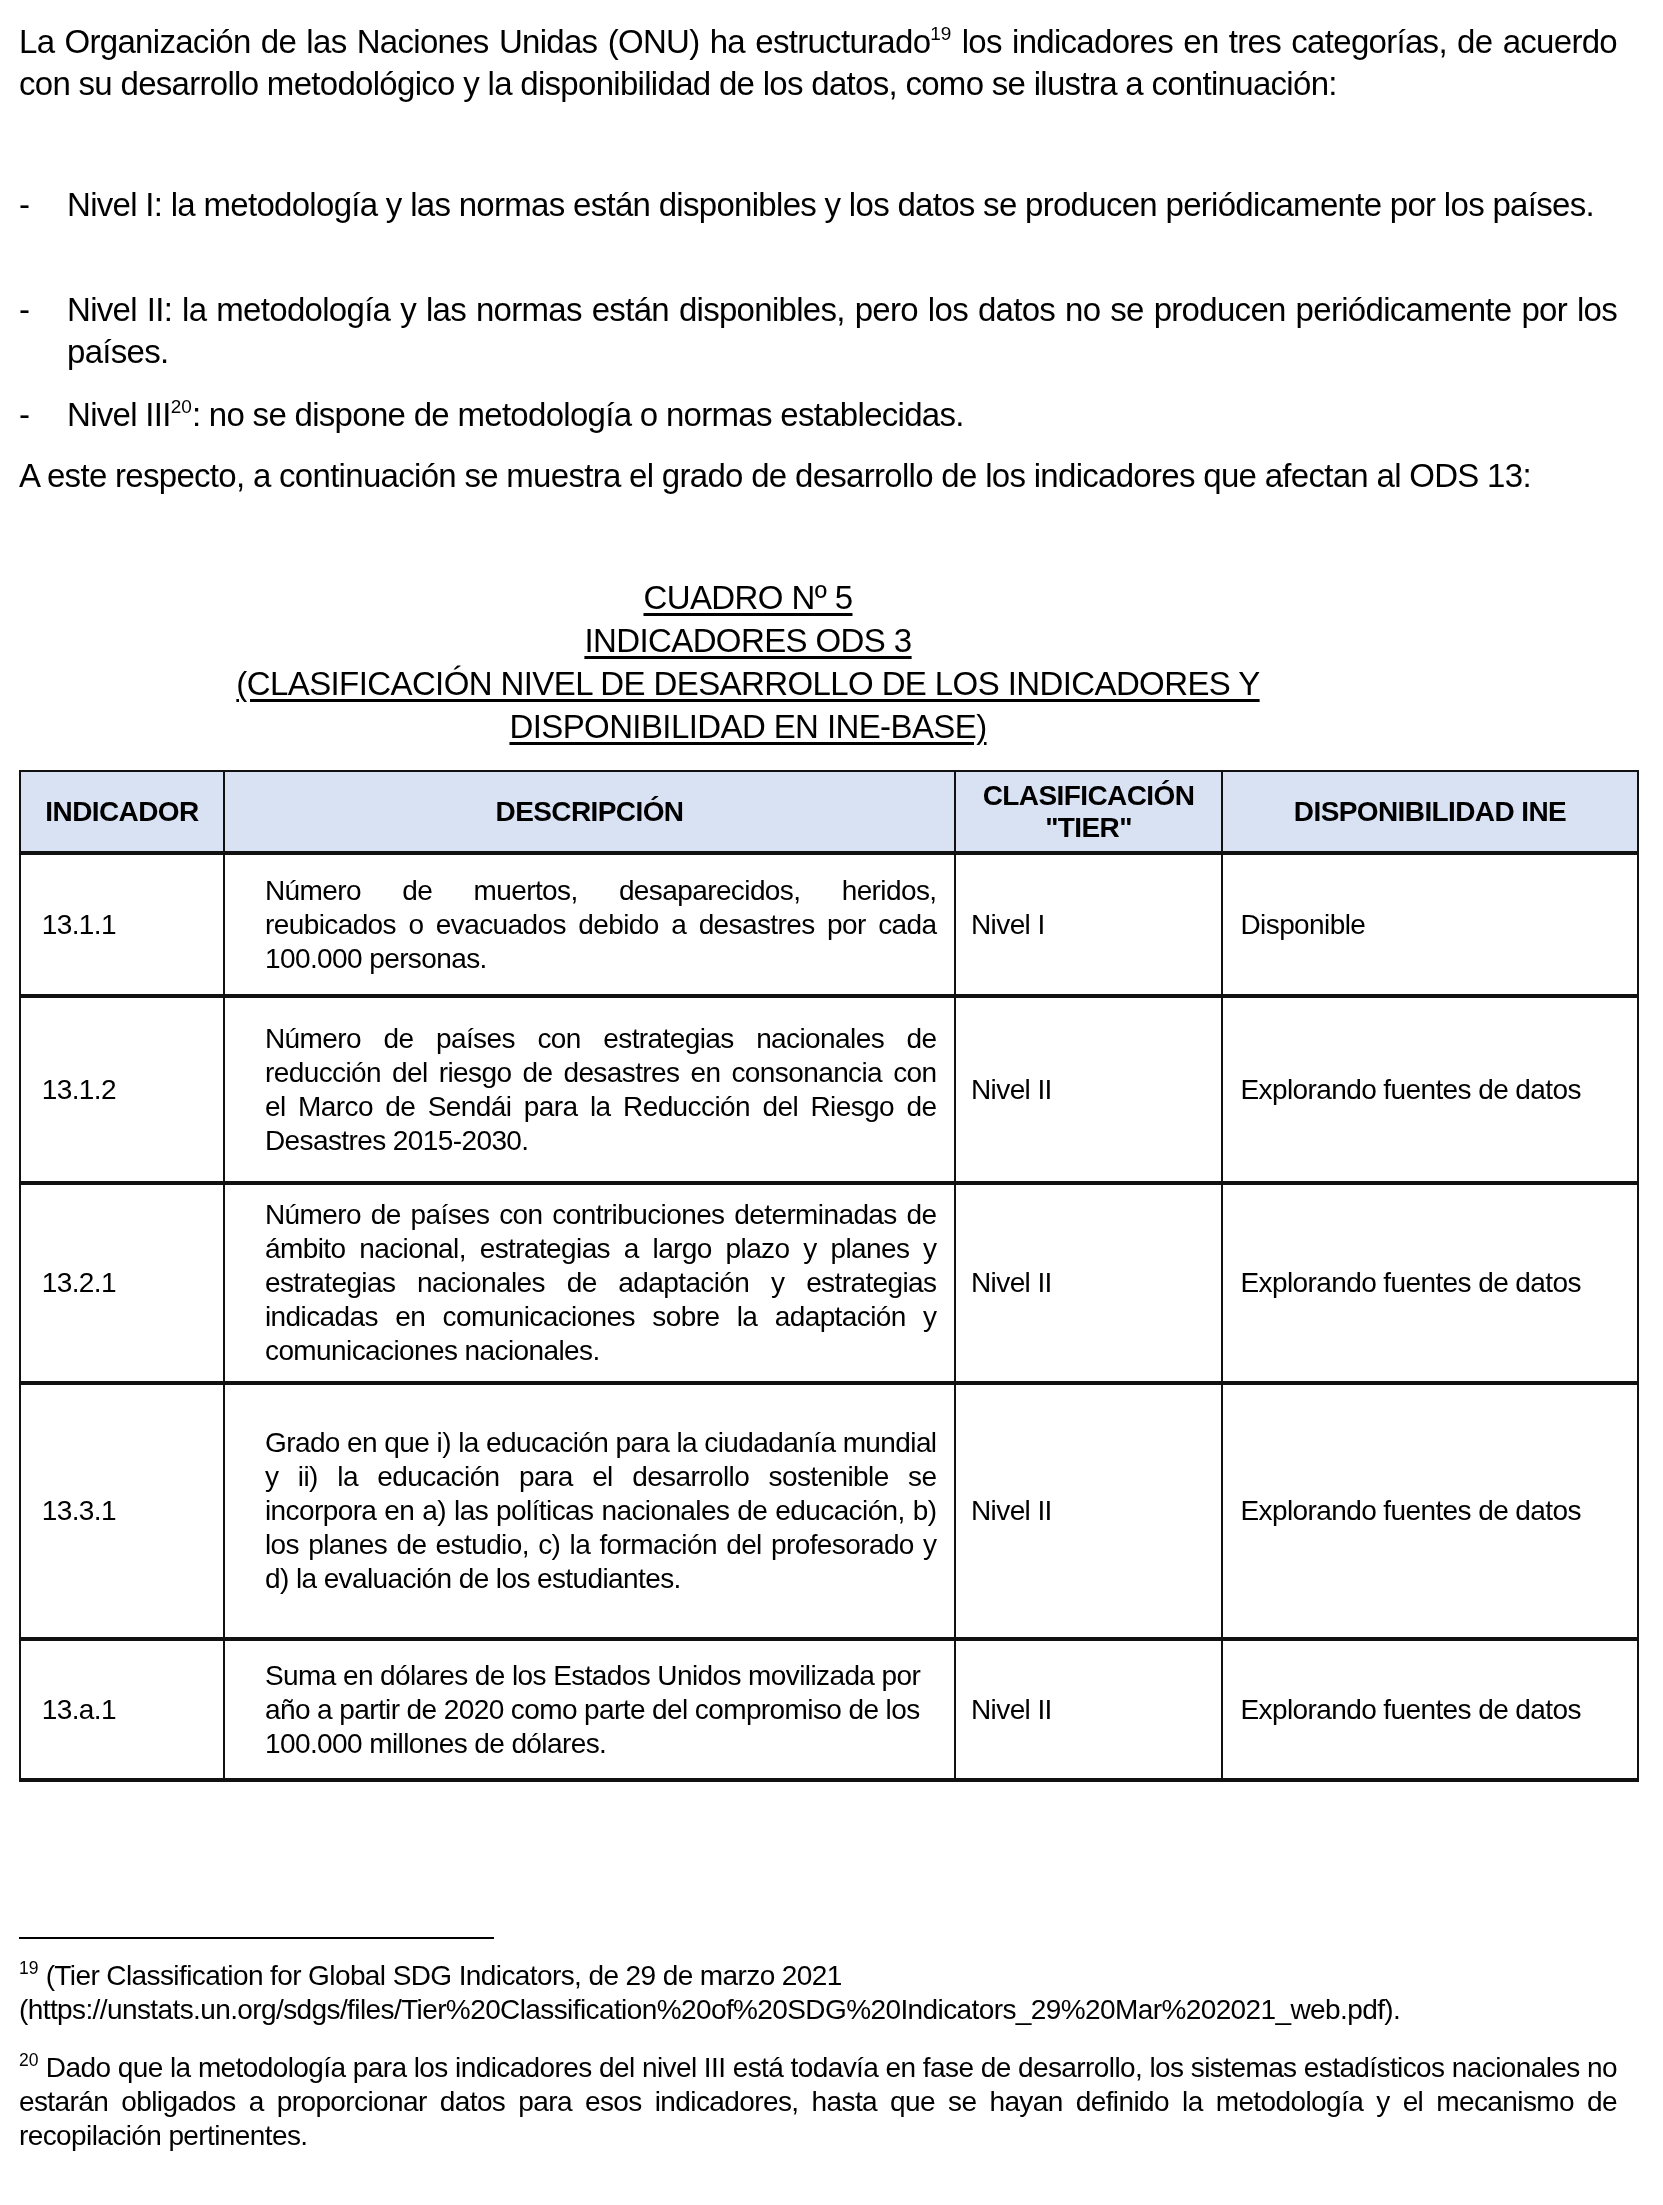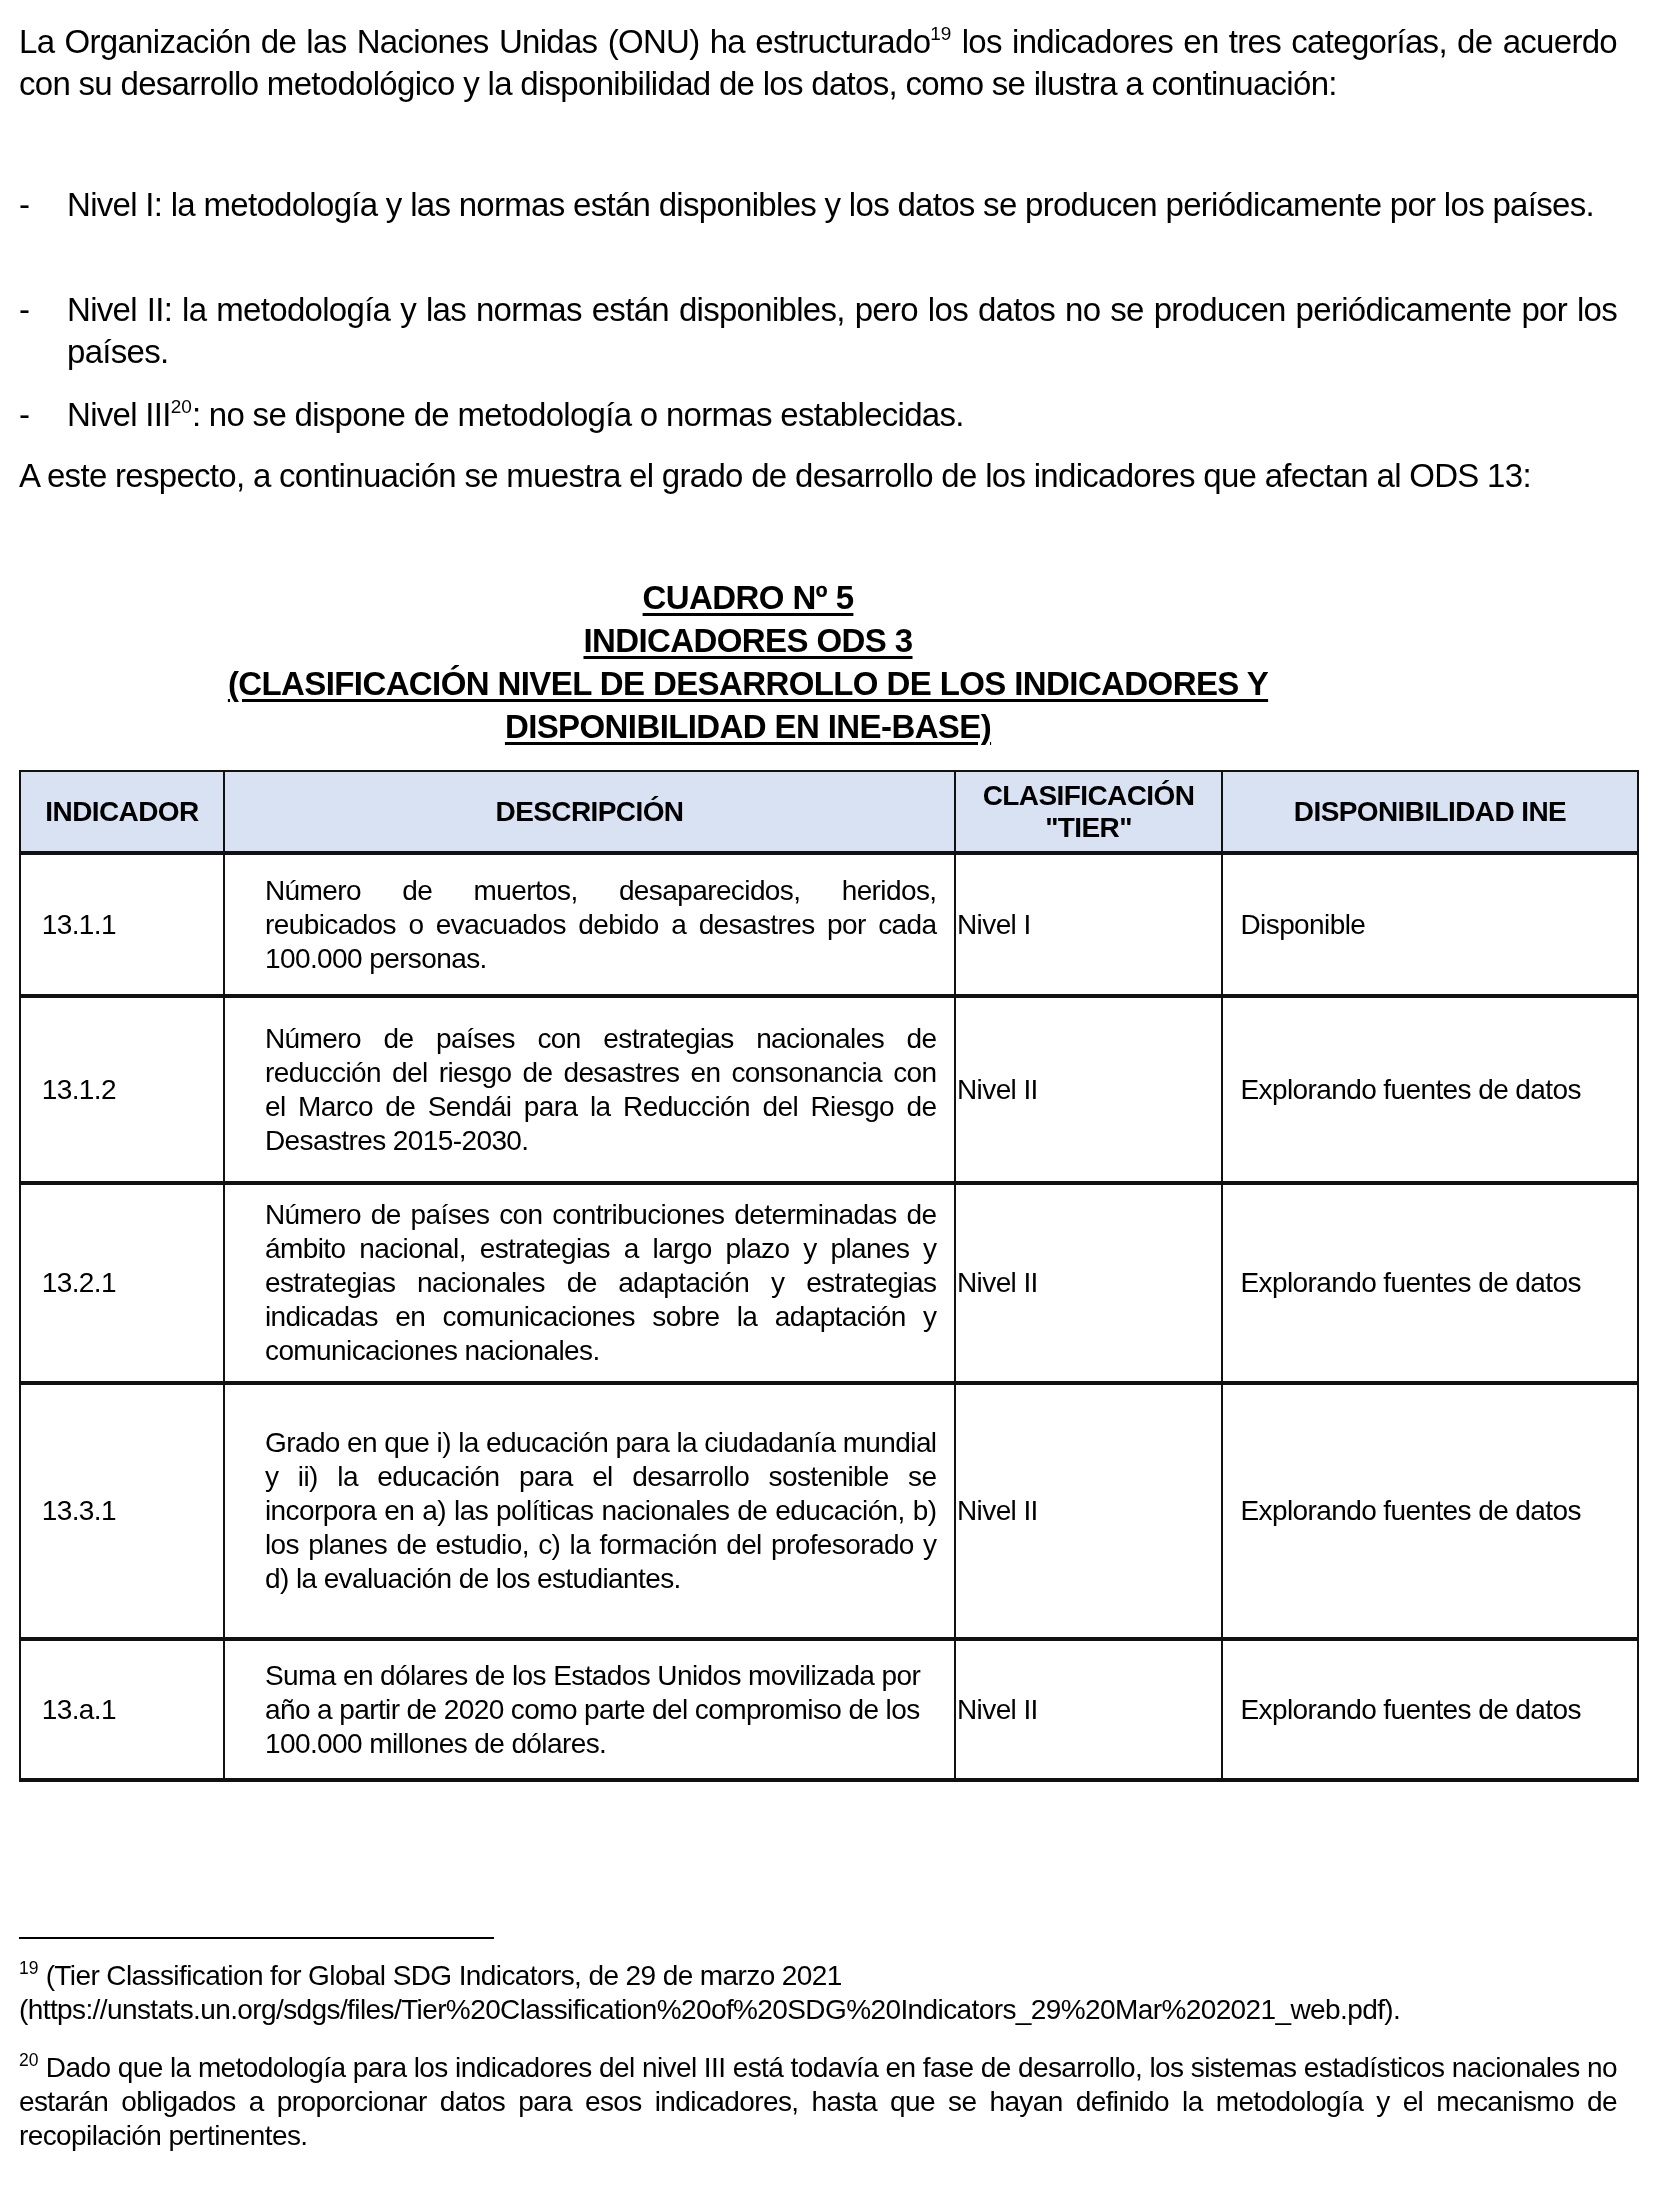--- a/index.html
+++ b/index.html
@@ -14,42 +14,42 @@
   }
   .bullet-row {
     position: absolute; left: 19px; width: 1598px;
     font-size: 33px; line-height: 42px; letter-spacing: -0.7px;
   }
   .bullet-row .dash { position: absolute; left: 0; top: 0; }
   .bullet-row .btext { margin-left: 48px; text-align: justify; }
   sup.fn { font-size: 19px; line-height: 0; vertical-align: 12.7px; letter-spacing: 0; }
   .title-block {
     position: absolute; left: 0; width: 1496px; top: 576px;
-    text-align: center; font-weight: bold; font-size: 33px; line-height: 43px;
+    text-align: center; font-weight: normal; font-size: 33px; line-height: 43px;
     letter-spacing: -0.6px;
   }
   .title-block div span { text-decoration: underline; text-decoration-thickness: 3.2px; text-underline-offset: 4px; }
   table.ods {
     position: absolute; left: 19px; top: 770px; width: 1618px;
     border-collapse: collapse; table-layout: fixed;
     font-size: 28px; line-height: 34px; letter-spacing: -0.6px;
   }
   table.ods th, table.ods td {
     border: 2.4px solid #111; vertical-align: middle; padding: 0 17.5px;
   }
   table.ods tr { }
   table.ods th {
     background: #D9E2F3; font-weight: bold; text-align: center; height: 79px;
     line-height: 32px;
   }
   table.ods thead tr { border-bottom: 4.8px solid #111; }
   table.ods tbody tr { border-bottom: 4px solid #111; }
   table.ods td.desc { text-align: justify; padding-left: 40px; }
   table.ods td.code { padding-left: 20.7px; }
-  table.ods td.tier { padding-left: 1px; }
+  table.ods td.tier { padding-left: 15px; }
   table.ods td.avail { padding-left: 17.5px; }
   .fn-rule {
     position: absolute; left: 19px; top: 1937px; width: 475px; height: 2.4px; background: #000;
   }
   .footnote {
     position: absolute; left: 19px; width: 1598px;
     font-size: 28px; line-height: 34px; letter-spacing: -0.6px;
   }
   .footnote sup.fn { font-size: 17.5px; vertical-align: 11px; }
 </style>

